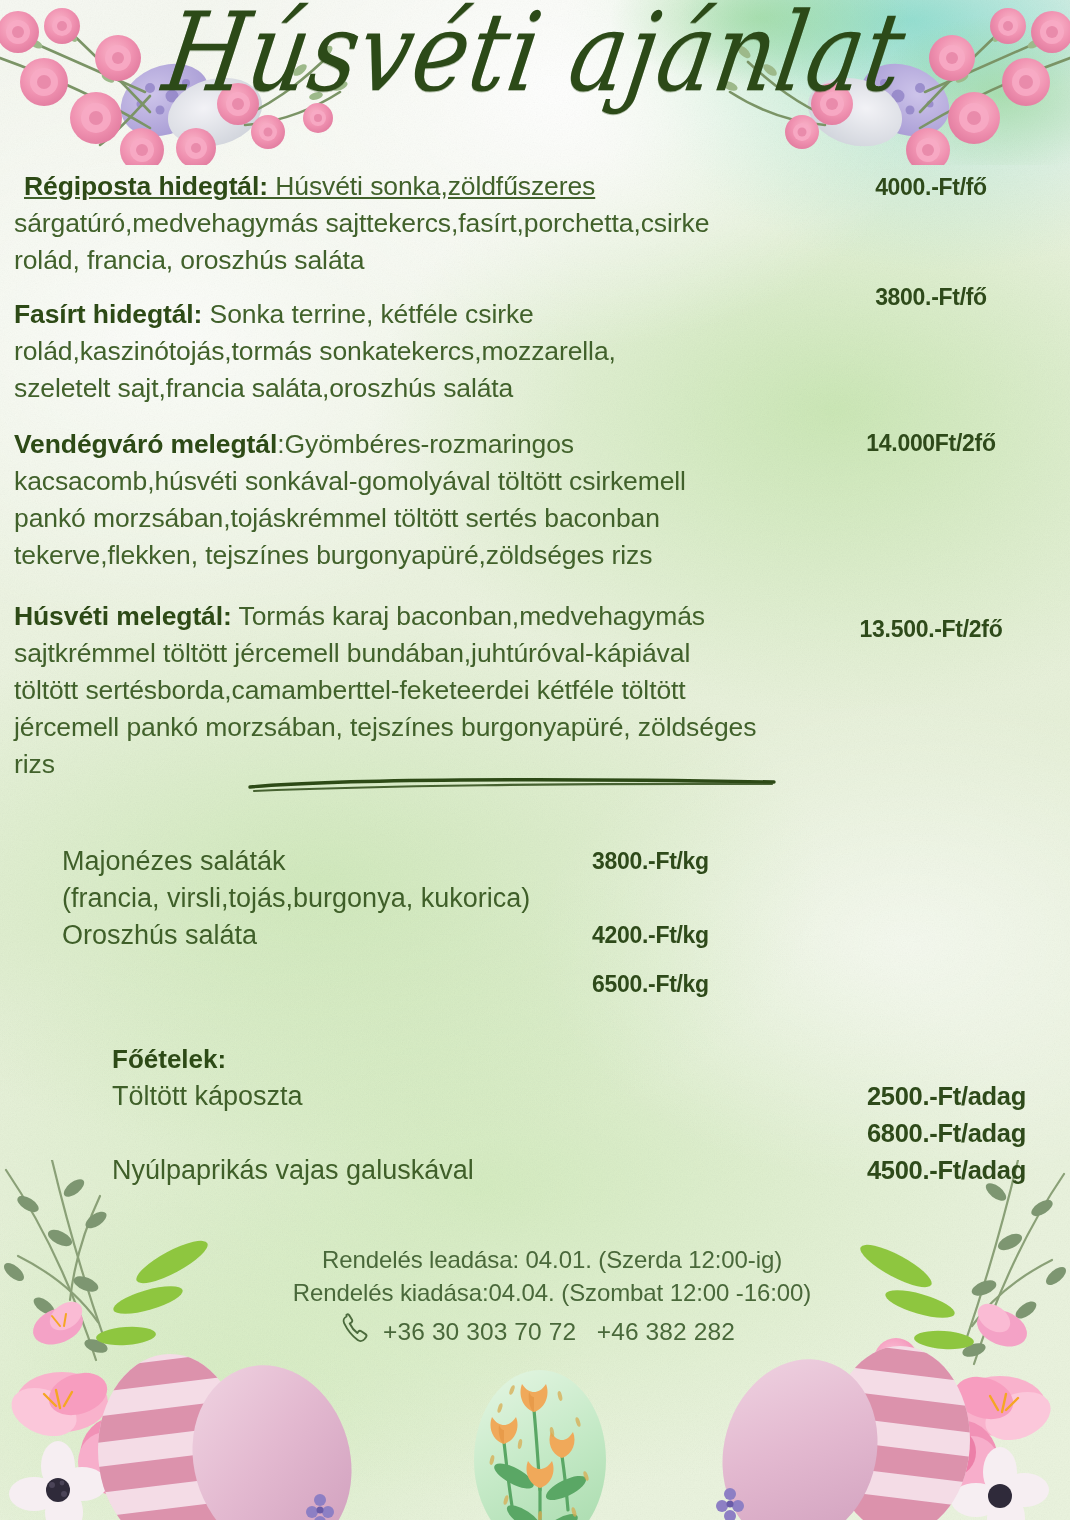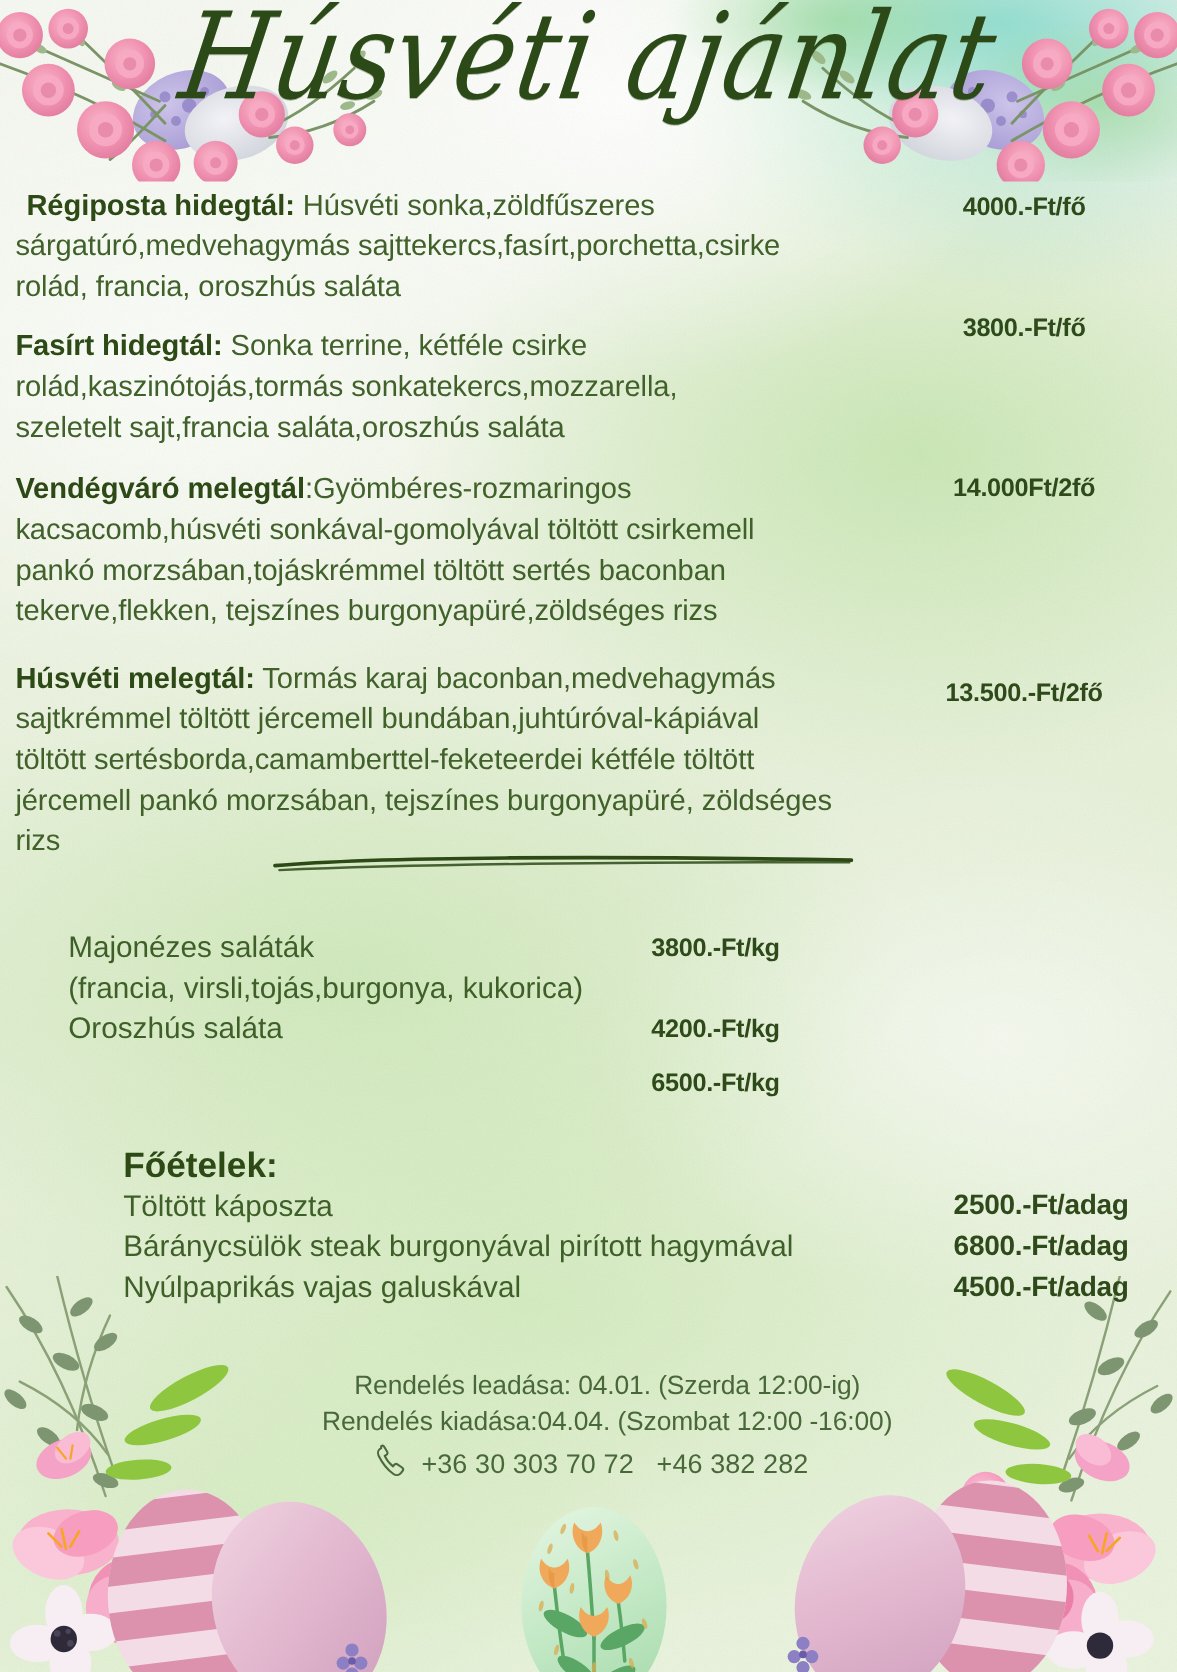--- a/index.html
+++ b/index.html
@@ -72,21 +72,21 @@
     width: 840px;
     font-size: 26.5px;
     line-height: 1.40;
     color: #41612b;
     letter-spacing: -0.1px;
   }
   .desc .lead {
     font-weight: bold;
     color: #2d4a16;
   }
-  .desc .l1 { padding-left: 10px; }
+  .desc .l1 { padding-left: 10px; text-decoration: underline; }
   .price {
     position: absolute;
     right: 10px;
     width: 230px;
     text-align: center;
     font-size: 23px;
     font-weight: bold;
     color: #2e4a1a;
     letter-spacing: -0.3px;
     white-space: nowrap;
@@ -129,21 +129,21 @@
 
   
   #mains {
     position: absolute;
     left: 112px;
     top: 1042px;
     width: 930px;
     z-index: 5;
   }
   #mains-title {
-    font-size: 32px;
+    font-size: 26px;
     font-weight: bold;
     color: #2d4a16;
     line-height: 34px;
     margin-bottom: 2px;
   }
   .main-row {
     position: relative;
     height: 37px;
     line-height: 37px;
     font-size: 27px;
@@ -479,21 +479,20 @@
     </div>
   </div>
 
   <div id="mains">
     <div id="mains-title">Főételek:</div>
     <div class="main-row">
       <span>Töltött káposzta</span>
       <span class="main-price">2500.-Ft/adag</span>
     </div>
     <div class="main-row">
-      <span>Báránycsülök steak burgonyával pirított hagymával</span>
       <span class="main-price">6800.-Ft/adag</span>
     </div>
     <div class="main-row">
       <span>Nyúlpaprikás vajas galuskával</span>
       <span class="main-price">4500.-Ft/adag</span>
     </div>
   </div>
 
   <div id="footer">
     <div class="foot-line">Rendelés leadása: 04.01. (Szerda 12:00-ig)</div>

